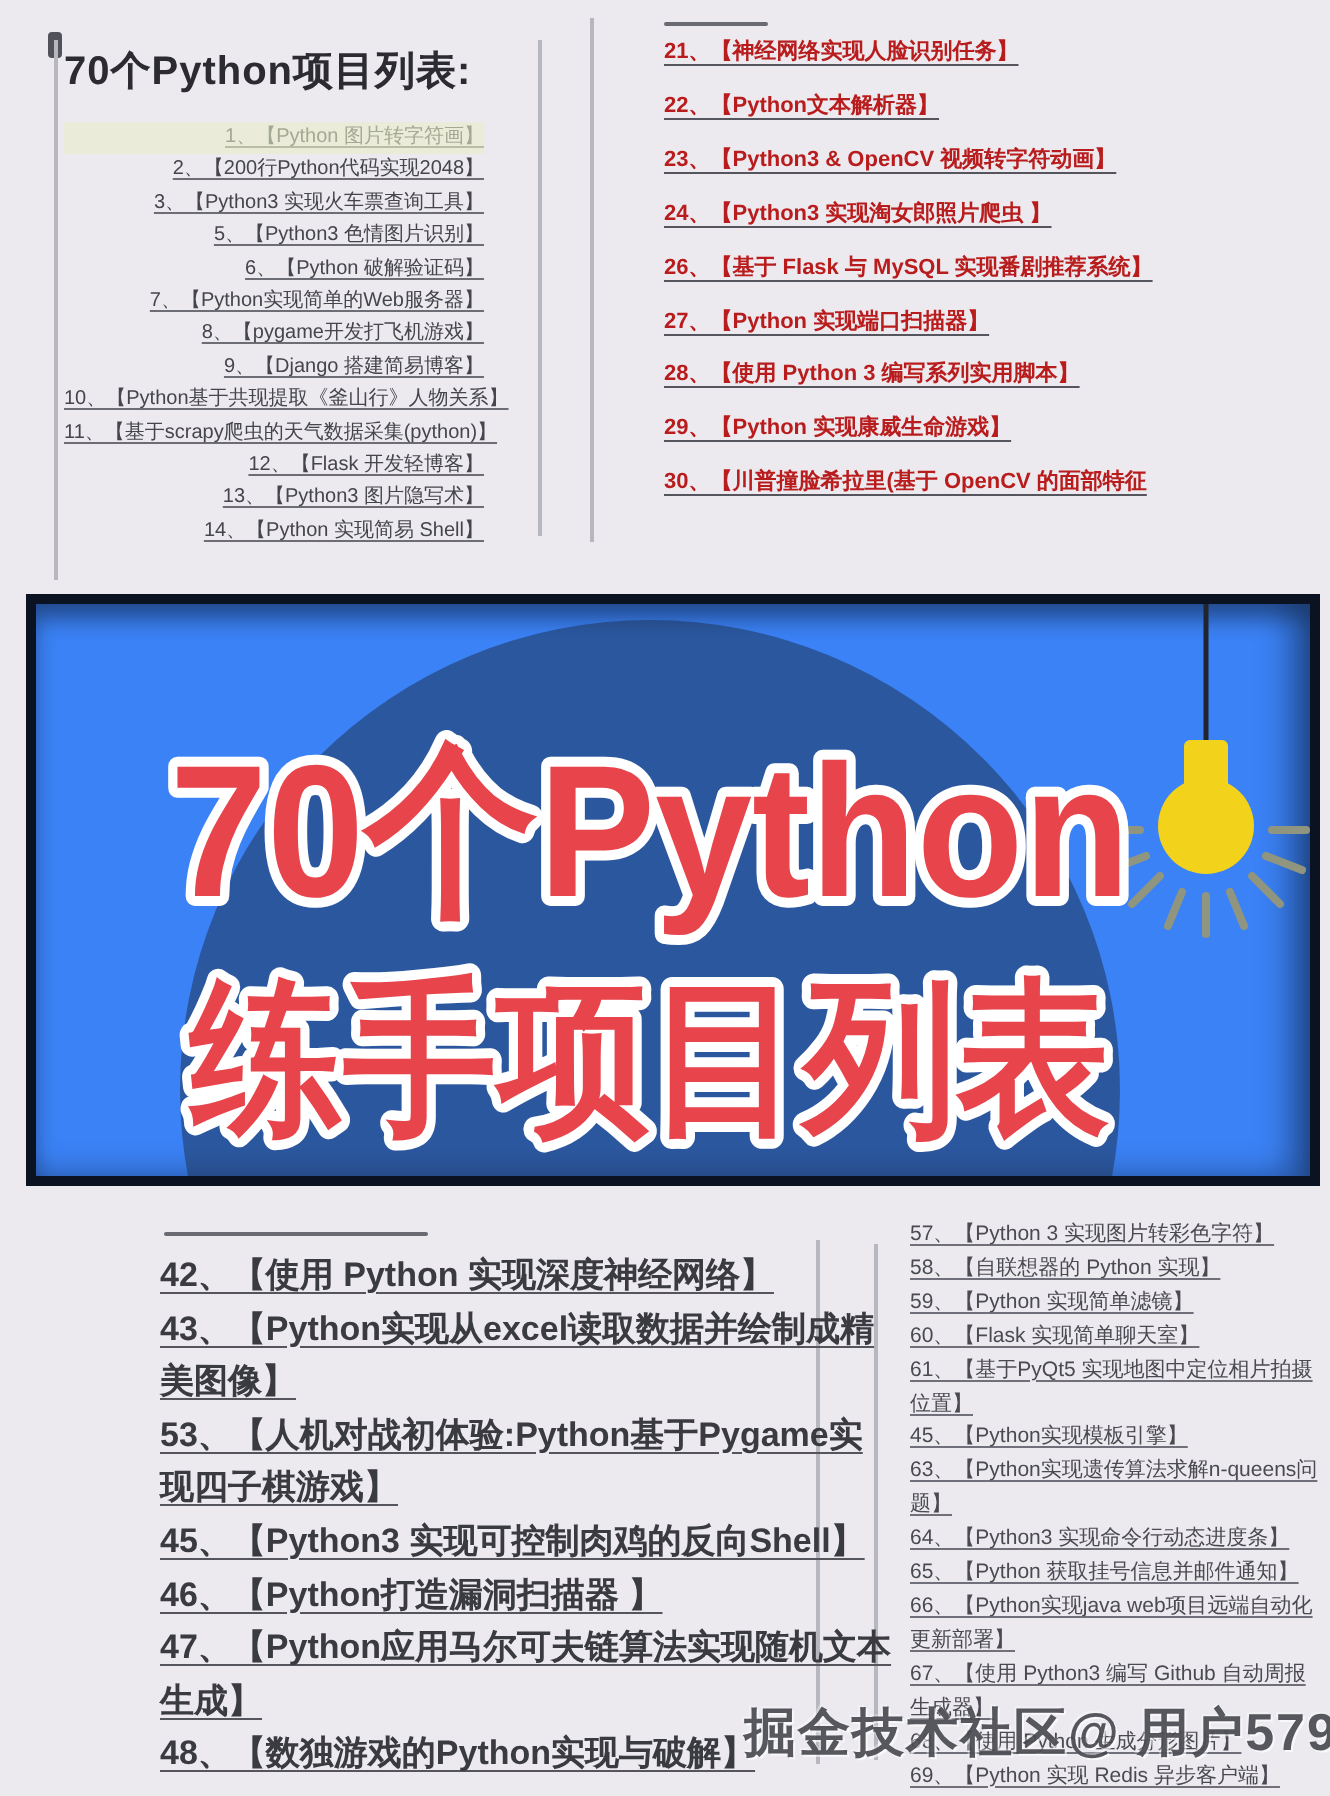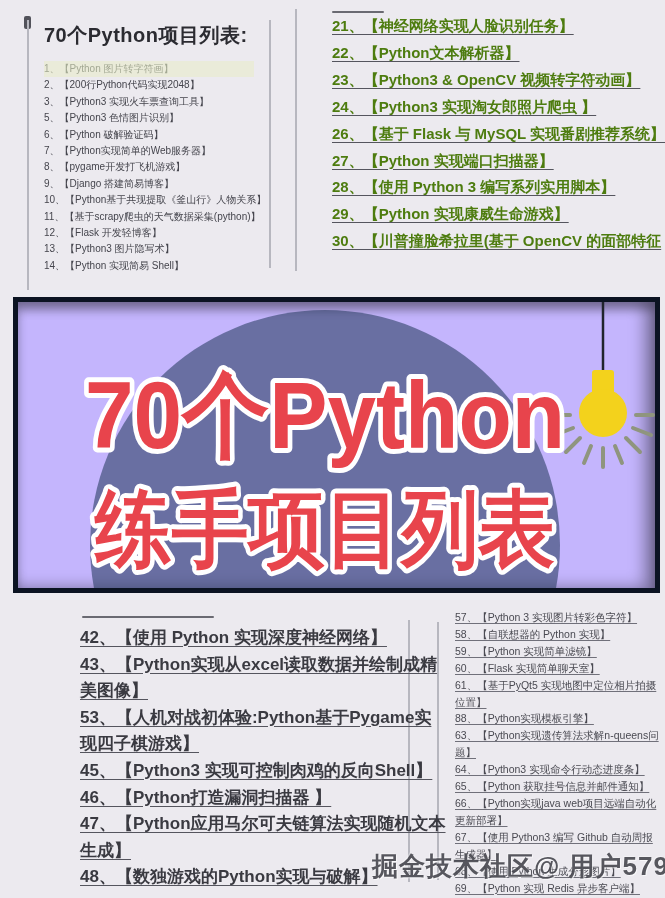--- a/index.html
+++ b/index.html
@@ -8,50 +8,51 @@
     width:665px;height:898px;
     background:#eceaef;
     overflow:hidden;
     font-family:"Liberation Sans","DejaVu Sans",sans-serif;
   }
   
   .edge-line{position:absolute;background:#b7b7bf;}
   .edge-tick{position:absolute;background:#52525a;border-radius:2px;}
   .frag-line{position:absolute;background:#6a6a72;height:2px;border-radius:1px;}
 
-  .top-left-col{position:absolute;left:44px;top:22px;width:210px;}
+  .top-left-col{position:absolute;left:32px;top:22px;width:210px;}
   .top-title{
     font-size:20px;font-weight:bold;color:#2b2b31;
     letter-spacing:.5px;margin:0 0 12px 0;white-space:nowrap;
   }
   .list-top-left .item{
     font-size:10px;line-height:16.4px;color:#45454d;
     white-space:nowrap;
-    text-decoration-color:#6d6d76;
+    text-decoration:underline;text-decoration-color:#6d6d76;
     text-underline-offset:2px;
+    text-align:right;
   }
   .list-top-left .item.visited{
     color:#a4a994;
     background:rgba(233,238,190,.45);
     text-decoration-color:#b9bda6;
   }
 
   .top-right-col{position:absolute;left:332px;top:13px;width:330px;}
   .list-top-right .item{
-    font-size:15px;font-weight:600;line-height:26.9px;color:#4d7c0f;
+    font-size:11px;font-weight:600;line-height:26.9px;color:#b91c1c;
     white-space:nowrap;
     text-decoration:underline;text-decoration-color:#55555e;
     text-underline-offset:3px;
   }
 
   
   .banner{
     position:absolute;left:13px;top:297px;
     width:637px;height:286px;
-    background:#c4b5fd;
+    background:#3b82f6;
     border:5px solid #0b1322;
     box-shadow:inset -10px 0 16px rgba(0,0,0,.38),inset 0 8px 10px rgba(0,0,0,.28);
   }
   .banner svg{display:block;}
 
   
   .bottom-left-col{position:absolute;left:40px;top:625px;width:366px;margin-left:40px;}
   .list-bottom-left .item{
     font-size:17px;font-weight:600;line-height:26.6px;color:#3a3a41;
     text-decoration:underline;text-decoration-color:#55555e;
@@ -163,21 +164,21 @@
   </div>
 
   <div class="bottom-right-col">
     <div class="list-bottom-right">
 
     <div class="item">57、【Python 3 实现图片转彩色字符】</div>
         <div class="item">58、【自联想器的 Python 实现】</div>
         <div class="item">59、【Python 实现简单滤镜】</div>
         <div class="item">60、【Flask 实现简单聊天室】</div>
         <div class="item">61、【基于PyQt5 实现地图中定位相片拍摄位置】</div>
-        <div class="item">88、【Python实现模板引擎】</div>
+        <div class="item">45、【Python实现模板引擎】</div>
         <div class="item">63、【Python实现遗传算法求解n-queens问题】</div>
         <div class="item">64、【Python3 实现命令行动态进度条】</div>
         <div class="item">65、【Python 获取挂号信息并邮件通知】</div>
         <div class="item">66、【Python实现java web项目远端自动化更新部署】</div>
         <div class="item">67、【使用 Python3 编写 Github 自动周报生成器】</div>
         <div class="item">68、【使用 Python 生成分形图片】</div>
         <div class="item">69、【Python 实现 Redis 异步客户端】</div>
         <div class="item">70、【Python 实现中文错别字高亮系统】</div>
       </div>
   </div>

